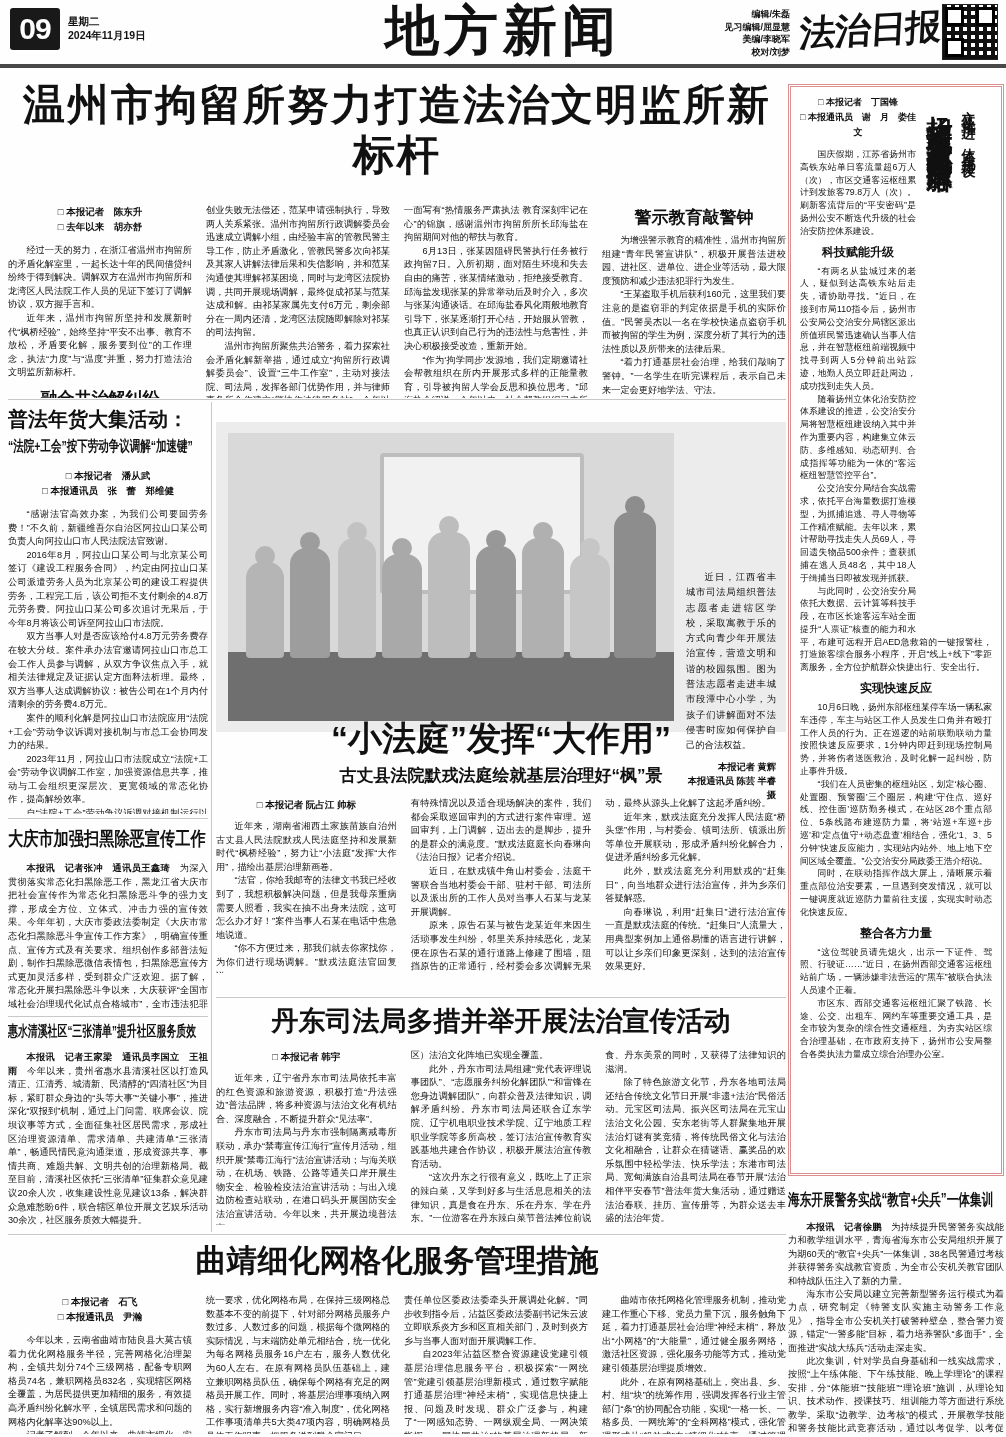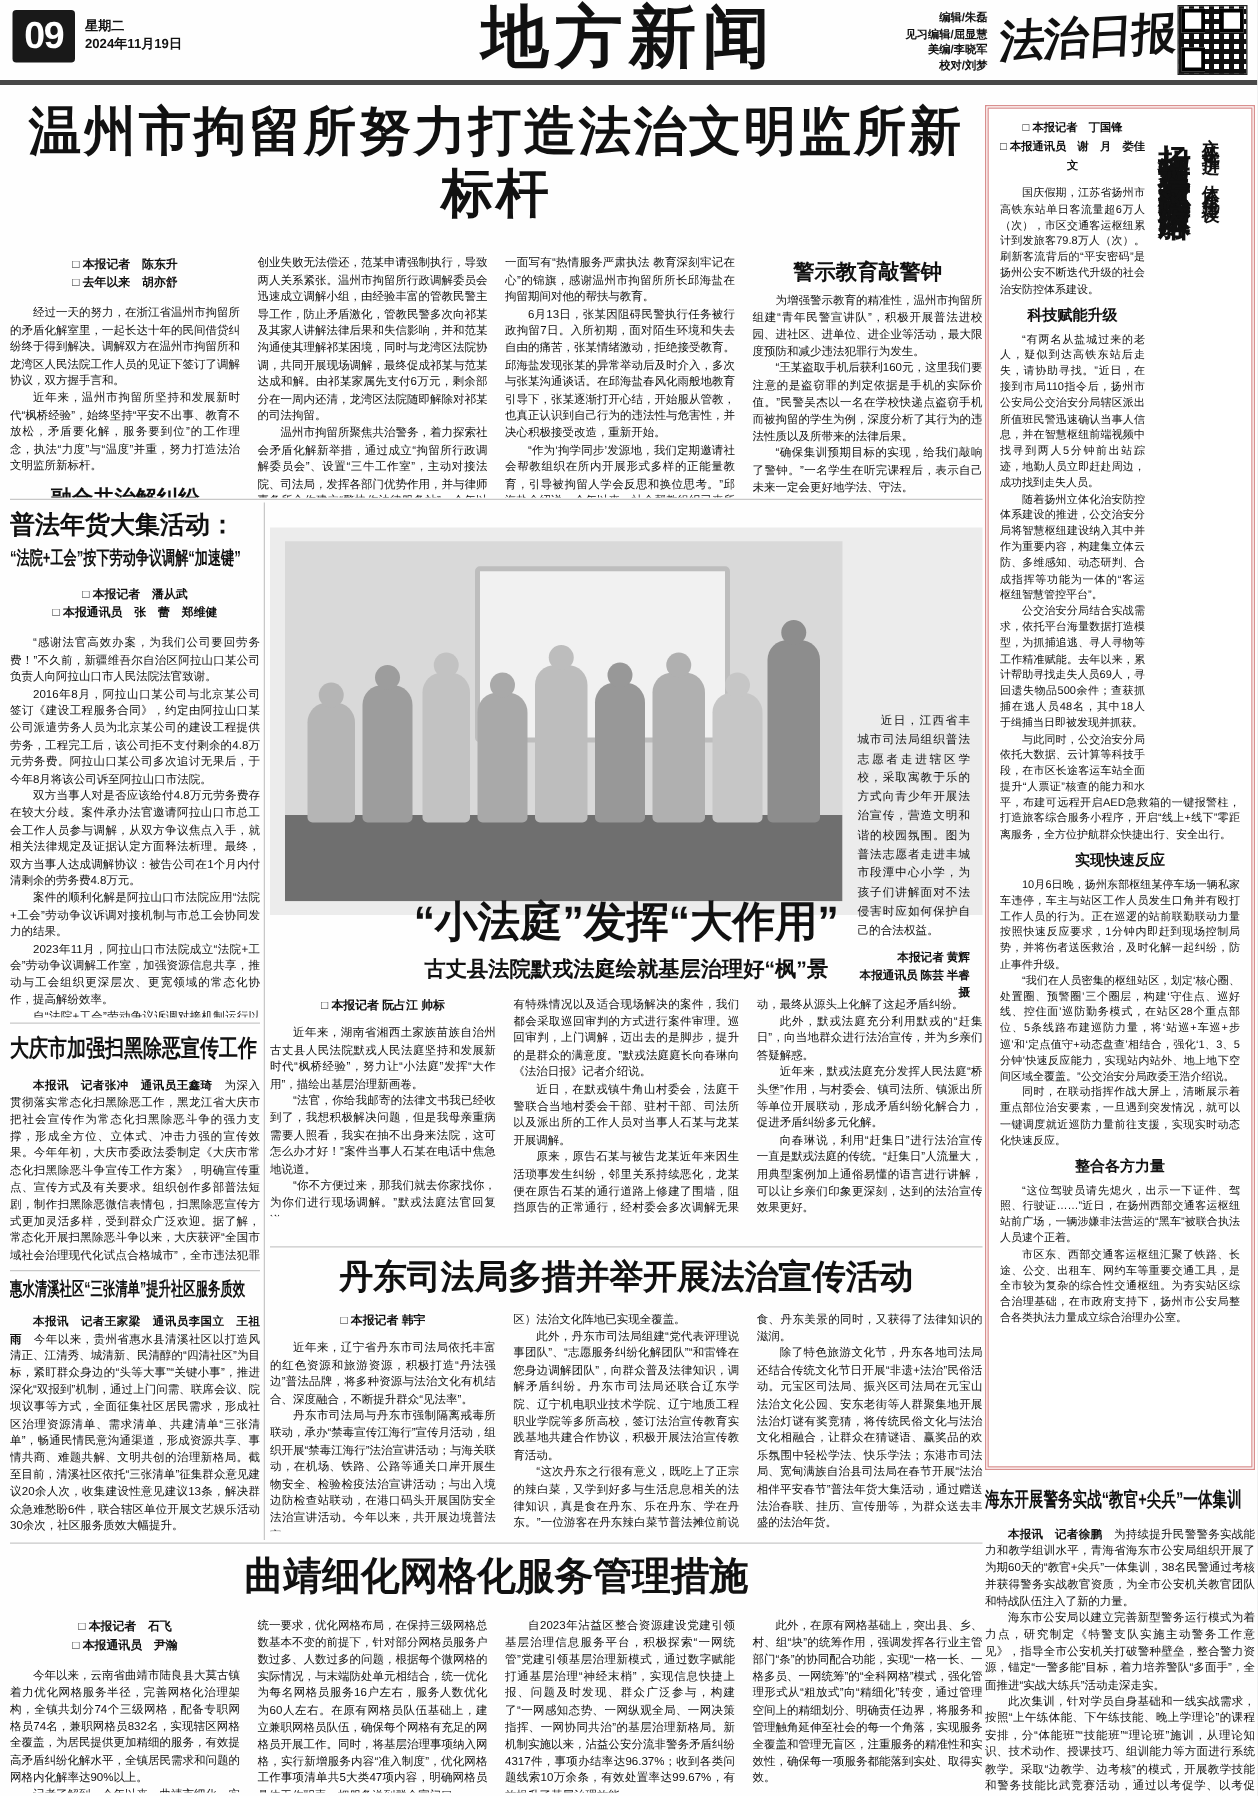--- a/index.html
+++ b/index.html
@@ -121,21 +121,21 @@
             <p class="para cont">一面写有“热情服务严肃执法 教育深刻牢记在心”的锦旗，感谢温州市拘留所所长邱海盐在拘留期间对他的帮扶与教育。</p>
             <p class="para">6月13日，张某因阻碍民警执行任务被行政拘留7日。入所初期，面对陌生环境和失去自由的痛苦，张某情绪激动，拒绝接受教育。邱海盐发现张某的异常举动后及时介入，多次与张某沟通谈话。在邱海盐春风化雨般地教育引导下，张某逐渐打开心结，开始服从管教，也真正认识到自己行为的违法性与危害性，并决心积极接受改造，重新开始。</p>
             <p class="para">“作为‘拘学同步’发源地，我们定期邀请社会帮教组织在所内开展形式多样的正能量教育，引导被拘留人学会反思和换位思考。”邱海盐介绍说，今年以来，社会帮教组织已来所开展讲座9次，惠及对象达1200余人次。</p>
           </div>
       </div>
       <div class="col">
         <div class="sh" style="margin-top:2px;">警示教育敲警钟</div>
         <div>
             <p class="para">为增强警示教育的精准性，温州市拘留所组建“青年民警宣讲队”，积极开展普法进校园、进社区、进单位、进企业等活动，最大限度预防和减少违法犯罪行为发生。</p>
             <p class="para">“王某盗取手机后获利160元，这里我们要注意的是盗窃罪的判定依据是手机的实际价值。”民警吴杰以一名在学校快递点盗窃手机而被拘留的学生为例，深度分析了其行为的违法性质以及所带来的法律后果。</p>
-            <p class="para">“确保集训预期目标的实现，给我们敲响了警钟。”一名学生在听完课程后，表示自己未来一定会更好地学法、守法。</p>
+            <p class="para">“着力打通基层社会治理，给我们敲响了警钟。”一名学生在听完课程后，表示自己未来一定会更好地学法、守法。</p>
             <p class="para">此外，温州市拘留所还以“经文保协会警示教育基地”的成立为契机，成功打造警示教育新模式。截至目前，已接待13批近千人次来所接受警示教育。</p>
           </div>
       </div>
     </div>
   </section>
 
   <section class="art" style="left:8px;top:404px;width:200px;height:410px;">
     <div class="h-left1">普法年货大集活动：</div>
     <div class="squeeze" style="font-size:15px;transform:scaleX(0.70);margin-bottom:12px;">“法院+工会”按下劳动争议调解“加速键”</div>
     <div class="byline">
@@ -198,22 +198,22 @@
       <div class="col">
         <div>
             <p class="para cont">有特殊情况以及适合现场解决的案件，我们都会采取巡回审判的方式进行案件审理。巡回审判，上门调解，迈出去的是脚步，提升的是群众的满意度。”默戎法庭庭长向春琳向《法治日报》记者介绍说。</p>
             <p class="para">近日，在默戎镇牛角山村委会，法庭干警联合当地村委会干部、驻村干部、司法所以及派出所的工作人员对当事人石某与龙某开展调解。</p>
             <p class="para">原来，原告石某与被告龙某近年来因生活琐事发生纠纷，邻里关系持续恶化，龙某便在原告石某的通行道路上修建了围墙，阻挡原告的正常通行，经村委会多次调解无果后，石某诉至法院。</p>
           </div>
       </div>
       <div class="col">
         <div>
             <p class="para cont">动，最终从源头上化解了这起矛盾纠纷。</p>
+            <p class="para">近年来，默戎法庭充分发挥人民法庭“桥头堡”作用，与村委会、镇司法所、镇派出所等单位开展联动，形成矛盾纠纷化解合力，促进矛盾纠纷多元化解。</p>
             <p class="para">此外，默戎法庭充分利用默戎的“赶集日”，向当地群众进行法治宣传，并为乡亲们答疑解惑。</p>
-            <p class="para">近年来，默戎法庭充分发挥人民法庭“桥头堡”作用，与村委会、镇司法所、镇派出所等单位开展联动，形成矛盾纠纷化解合力，促进矛盾纠纷多元化解。</p>
             <p class="para">向春琳说，利用“赶集日”进行法治宣传一直是默戎法庭的传统。“赶集日”人流量大，用典型案例加上通俗易懂的语言进行讲解，可以让乡亲们印象更深刻，达到的法治宣传效果更好。</p>
           </div>
       </div>
     </div>
   </section>
 
   <section class="art" style="left:216px;top:1001px;width:570px;height:233px;">
     <h2 class="h-dandong">丹东司法局多措并举开展法治宣传活动</h2>
     <div class="cols" style="height:176px;">
       <div class="col">
@@ -252,25 +252,27 @@
             <p class="para">记者了解到，今年以来，曲靖市细化、实化网格化服务管理工作措施，走出了一条精准、简约、高效的党建引领网格化治理新路径。</p>
           </div>
       </div>
       <div class="col">
         <div>
             <p class="para cont">统一要求，优化网格布局，在保持三级网格总数基本不变的前提下，针对部分网格员服务户数过多、人数过多的问题，根据每个微网格的实际情况，与末端防处单元相结合，统一优化为每名网格员服务16户左右，服务人数优化为60人左右。在原有网格员队伍基础上，建立兼职网格员队伍，确保每个网格有充足的网格员开展工作。同时，将基层治理事项纳入网格，实行新增服务内容“准入制度”，优化网格工作事项清单共5大类47项内容，明确网格员具体工作职责，把服务送到群众家门口。</p>
           </div>
       </div>
       <div class="col">
         <div>
+            <p class="para cont">责任单位区委政法委牵头开展调处化解。”同步收到指令后，沾益区委政法委副书记朱云波立即联系炎方乡和区直相关部门，及时到炎方乡与当事人面对面开展调解工作。</p>
             <p class="para">自2023年沾益区整合资源建设党建引领基层治理信息服务平台，积极探索“一网统管”党建引领基层治理新模式，通过数字赋能打通基层治理“神经末梢”，实现信息快捷上报、问题及时发现、群众广泛参与，构建了“一网感知态势、一网纵观全局、一网决策指挥、一网协同共治”的基层治理新格局。新机制实施以来，沾益公安分流非警务矛盾纠纷4317件，事项办结率达96.37%；收到各类问题线索10万余条，有效处置率达99.67%，有效提升了基层治理效能。</p>
           </div>
       </div>
       <div class="col">
         <div>
+            <p class="para">曲靖市依托网格化管理服务机制，推动党建工作重心下移、党员力量下沉，服务触角下延，着力打通基层社会治理“神经末梢”，释放出“小网格”的“大能量”，通过健全服务网络，激活社区资源，强化服务功能等方式，推动党建引领基层治理提质增效。</p>
             <p class="para">此外，在原有网格基础上，突出县、乡、村、组“块”的统筹作用，强调发挥各行业主管部门“条”的协同配合功能，实现“一格一长、一格多员、一网统筹”的“全科网格”模式，强化管理形式从“粗放式”向“精细化”转变，通过管理空间上的精细划分、明确责任边界，将服务和管理触角延伸至社会的每一个角落，实现服务全覆盖和管理无盲区，注重服务的精准性和实效性，确保每一项服务都能落到实处、取得实效。</p>
           </div>
       </div>
     </div>
   </section>
 
   <aside class="sidebar">
     <div class="vert-block">
       <div class="vh-title">扬州打通城市公共交通枢纽治安防控脉络</div>
       <div class="vh-kicker">立体化推进　体系化建设</div>

